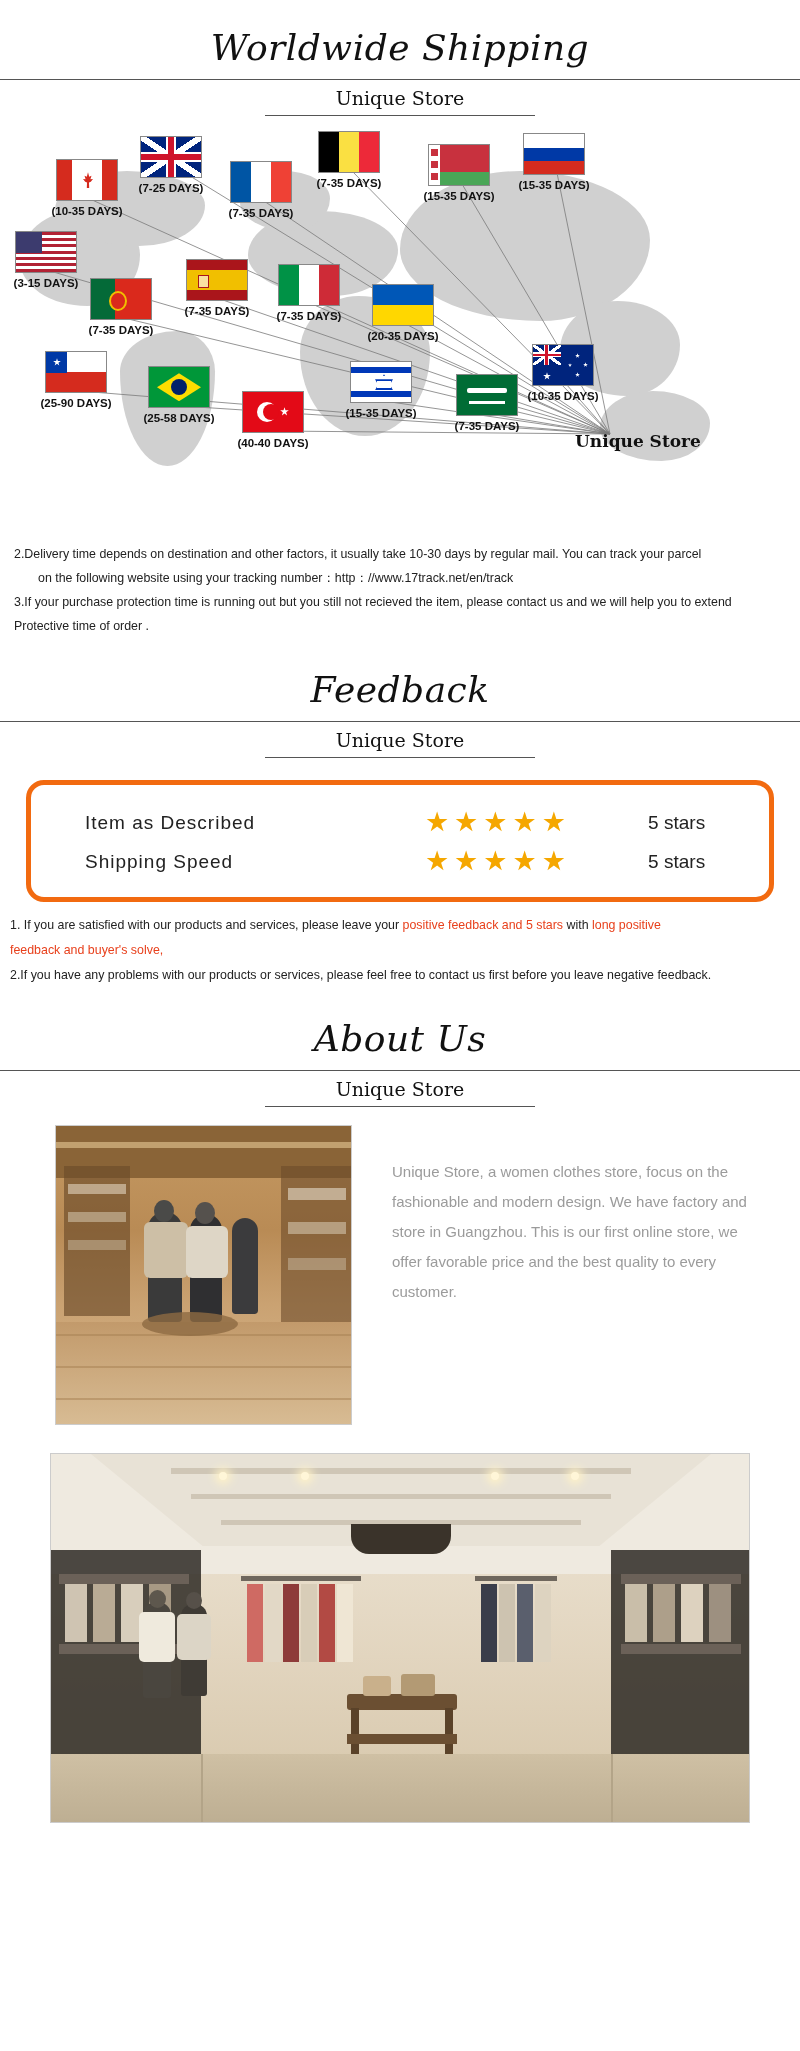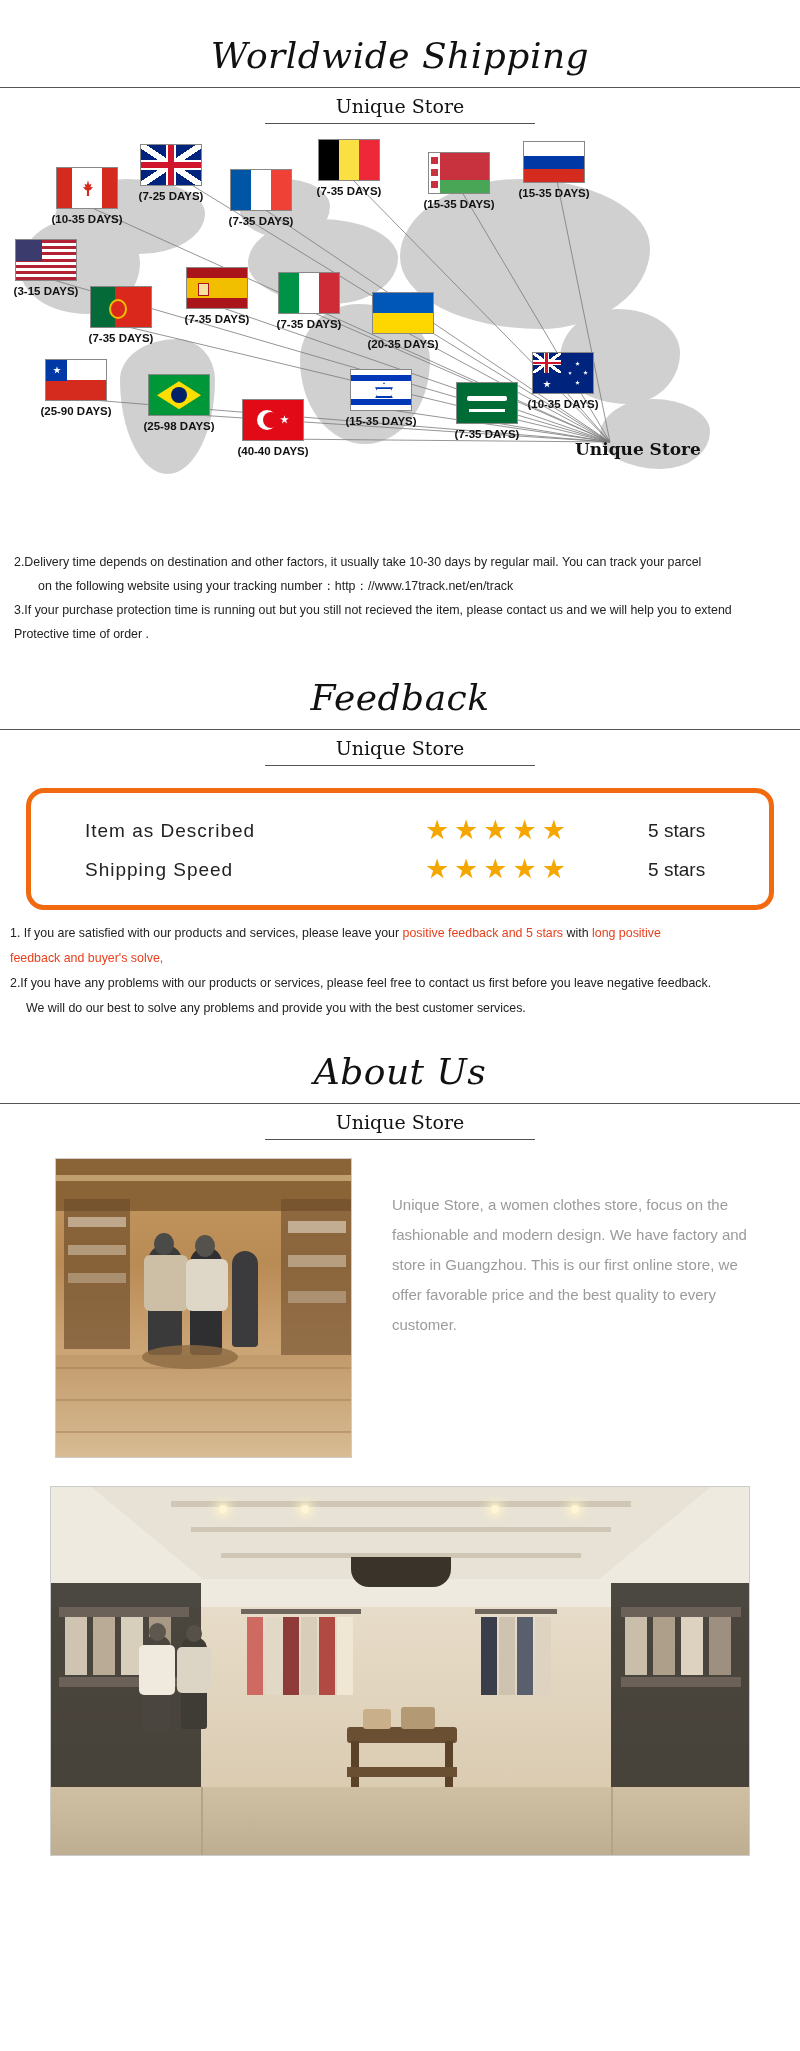--- a/index.html
+++ b/index.html
@@ -7,21 +7,21 @@
     padding: 0;
     background: #ffffff;
   }
   body {
     width: 800px;
     font-family: "Liberation Sans", sans-serif;
     color: #222;
   }
   .page {
     width: 800px;
-    margin: 8px auto;
+    margin: 0 auto;
     position: relative;
   }
 
   
   .section-head {
     text-align: center;
     padding-top: 26px;
   }
   .section-title {
     font-family: "DejaVu Serif", serif;
@@ -376,21 +376,21 @@
       </div>
       <div class="daylabel wide">(25-90 DAYS)</div>
     </div>
 
     <div class="flagitem" style="left:148px; top:250px;">
       <div class="flag">
         <div style="position:absolute;inset:0;background:#009739;"></div>
         <div style="position:absolute;left:50%;top:50%;width:44px;height:28px;margin-left:-22px;margin-top:-14px;background:#fedd00;transform:rotate(0deg);clip-path:polygon(50% 0%,100% 50%,50% 100%,0% 50%);"></div>
         <div style="position:absolute;left:50%;top:50%;width:16px;height:16px;margin-left:-8px;margin-top:-8px;border-radius:50%;background:#012169;"></div>
       </div>
-      <div class="daylabel wide">(25-98 DAYS)</div>
+      <div class="daylabel wide">(25-58 DAYS)</div>
     </div>
 
     <div class="flagitem" style="left:242px; top:275px;">
       <div class="flag">
         <div style="position:absolute;inset:0;background:#e30a17;"></div>
         <div style="position:absolute;left:14px;top:10px;width:20px;height:20px;border-radius:50%;background:#fff;"></div>
         <div style="position:absolute;left:20px;top:12px;width:16px;height:16px;border-radius:50%;background:#e30a17;"></div>
         <div style="position:absolute;left:37px;top:15px;width:9px;height:9px;background:#fff;
           clip-path:polygon(50% 0%,61% 35%,98% 35%,68% 57%,79% 91%,50% 70%,21% 91%,32% 57%,2% 35%,39% 35%);"></div>
       </div>
@@ -474,23 +474,20 @@
 
   <div class="fb-notes">
     <p>
       <span>1. If you are satisfied with our products and services, please leave your </span><span class="hl">positive feedback and 5 stars</span><span> with </span><span class="hl">long positive</span>
     </p>
     <p>
       <span class="hl">feedback and buyer's solve,</span>
     </p>
     <p>
       <span>2.If you have any problems with our products or services, please feel free to contact us first before you leave negative feedback.</span>
-    </p>
-    <p class="indent">
-      <span>We will do our best to solve any problems and provide you with the best customer services.</span>
     </p>
   </div>
 
   <div class="section-head">
     <div class="section-title">About Us</div>
     <div class="rule"></div>
     <div class="sub-title">Unique Store</div>
     <div class="sub-underline"></div>
   </div>
 

